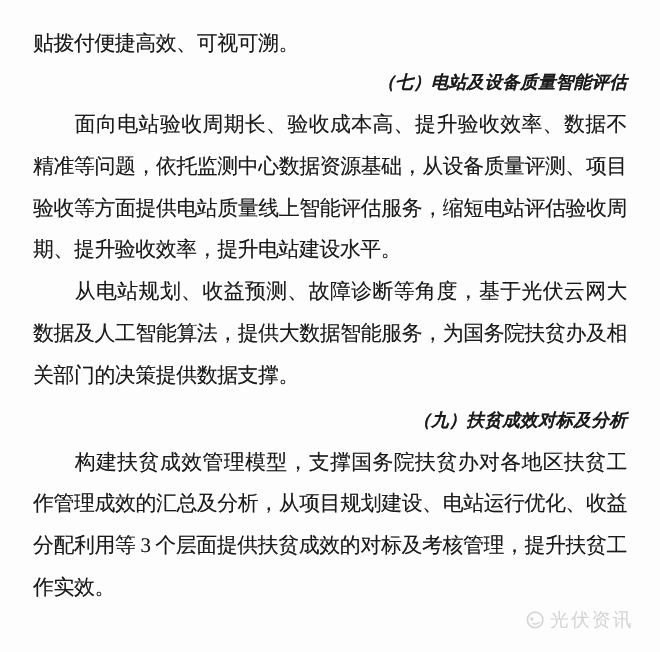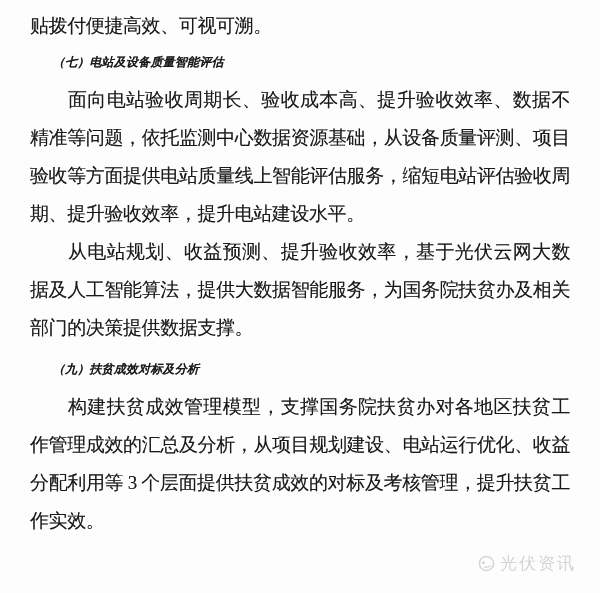--- a/index.html
+++ b/index.html
@@ -2,44 +2,45 @@
 <html><head>
 <meta charset="utf-8">
 <style>
   html, body { margin: 0; padding: 0; background: #ffffff; }
   .page {
     position: relative;
     width: 600px;
     height: 593px;
     box-sizing: border-box;
     background: #fdfdfd;
-    padding: 7px 30px 0 30px;
+    padding: 21px 30px 0 30px;
     overflow: hidden;
     font-family: "Liberation Serif", "DejaVu Serif", serif;
     color: #1a1a1a;
   }
   .body-par, .intro-line {
     margin: 0;
     font-size: 19px;
     line-height: 38px;
     letter-spacing: -0.4px;
     text-align: justify;
     text-justify: inter-ideograph;
     text-shadow: 0 0 0.6px rgba(26,26,26,0.45);
   }
   .body-par { text-indent: 2em; }
   .sec-heading {
     margin: 3px 0 0 0;
-    font-size: 12px;
+    font-size: 16px;
     line-height: 38px;
     font-weight: bold;
     font-style: italic;
     letter-spacing: 0.2px;
     text-indent: 1.9em;
     text-shadow: 0 0 0.6px rgba(26,26,26,0.5);
+    text-align: right;
   }
   .sec-heading.first { margin-top: -2px; }
   .watermark {
     position: absolute;
     right: 24px;
     bottom: 21px;
     display: flex;
     align-items: flex-start;
     gap: 5px;
     color: #d3d3d3;
@@ -54,21 +55,21 @@
 </head>
 <body>
 
 <div class="page">
 
   <p class="intro-line">贴拨付便捷高效、可视可溯。</p>
 
   <h3 class="sec-heading first">（七）电站及设备质量智能评估</h3>
   <p class="body-par">面向电站验收周期长、验收成本高、提升验收效率、数据不精准等问题，依托监测中心数据资源基础，从设备质量评测、项目验收等方面提供电站质量线上智能评估服务，缩短电站评估验收周期、提升验收效率，提升电站建设水平。</p>
 
-  <p class="body-par">从电站规划、收益预测、提升验收效率，基于光伏云网大数据及人工智能算法，提供大数据智能服务，为国务院扶贫办及相关部门的决策提供数据支撑。</p>
+  <p class="body-par">从电站规划、收益预测、故障诊断等角度，基于光伏云网大数据及人工智能算法，提供大数据智能服务，为国务院扶贫办及相关部门的决策提供数据支撑。</p>
 
   <h3 class="sec-heading">（九）扶贫成效对标及分析</h3>
   <p class="body-par">构建扶贫成效管理模型，支撑国务院扶贫办对各地区扶贫工作管理成效的汇总及分析，从项目规划建设、电站运行优化、收益分配利用等 3 个层面提供扶贫成效的对标及考核管理，提升扶贫工作实效。</p>
 
   <div class="watermark">
     <span class="wm-icon">
       <svg viewBox="0 0 18 18" xmlns="http://www.w3.org/2000/svg">
         <circle cx="9" cy="9" r="7.5" fill="none" stroke="#d6d6d6" stroke-width="1.6"></circle>
         <circle cx="5.8" cy="8.2" r="1.6" fill="#d6d6d6"></circle>
         <path d="M7 12.5 q3 1.5 6 -1" fill="none" stroke="#d6d6d6" stroke-width="1.4" stroke-linecap="round"></path>

